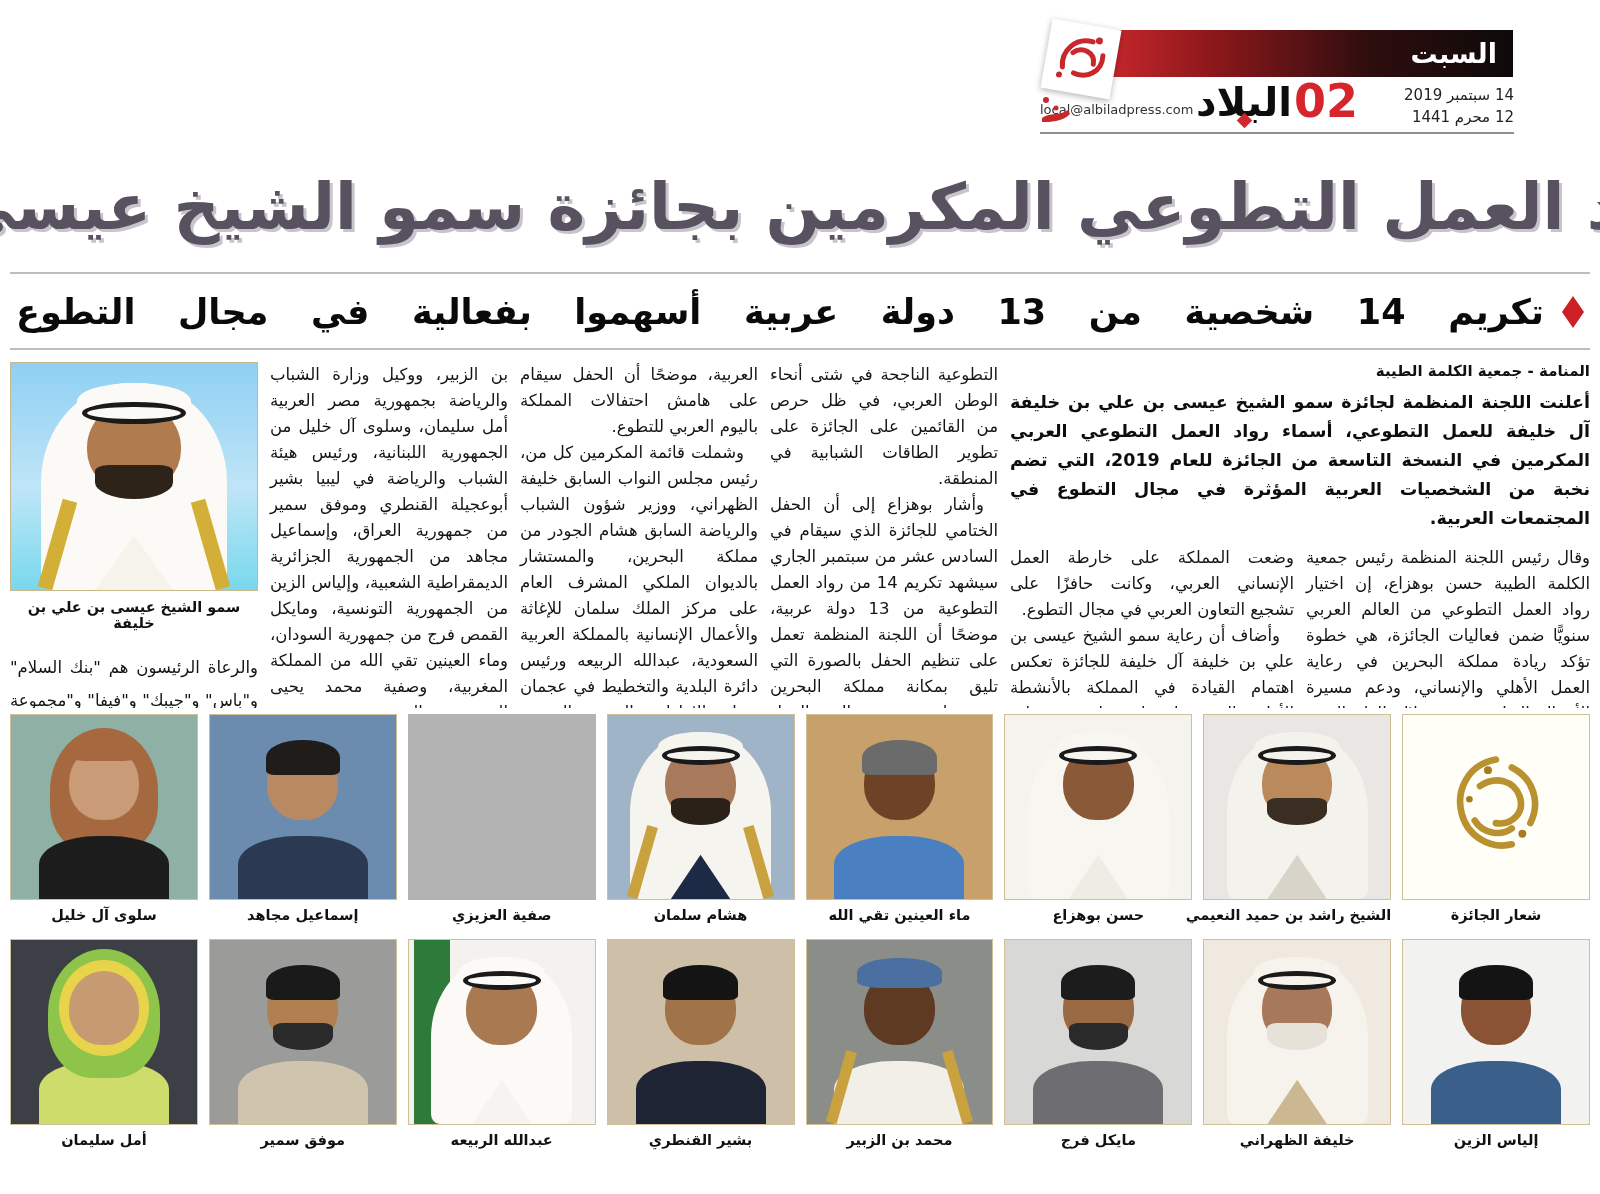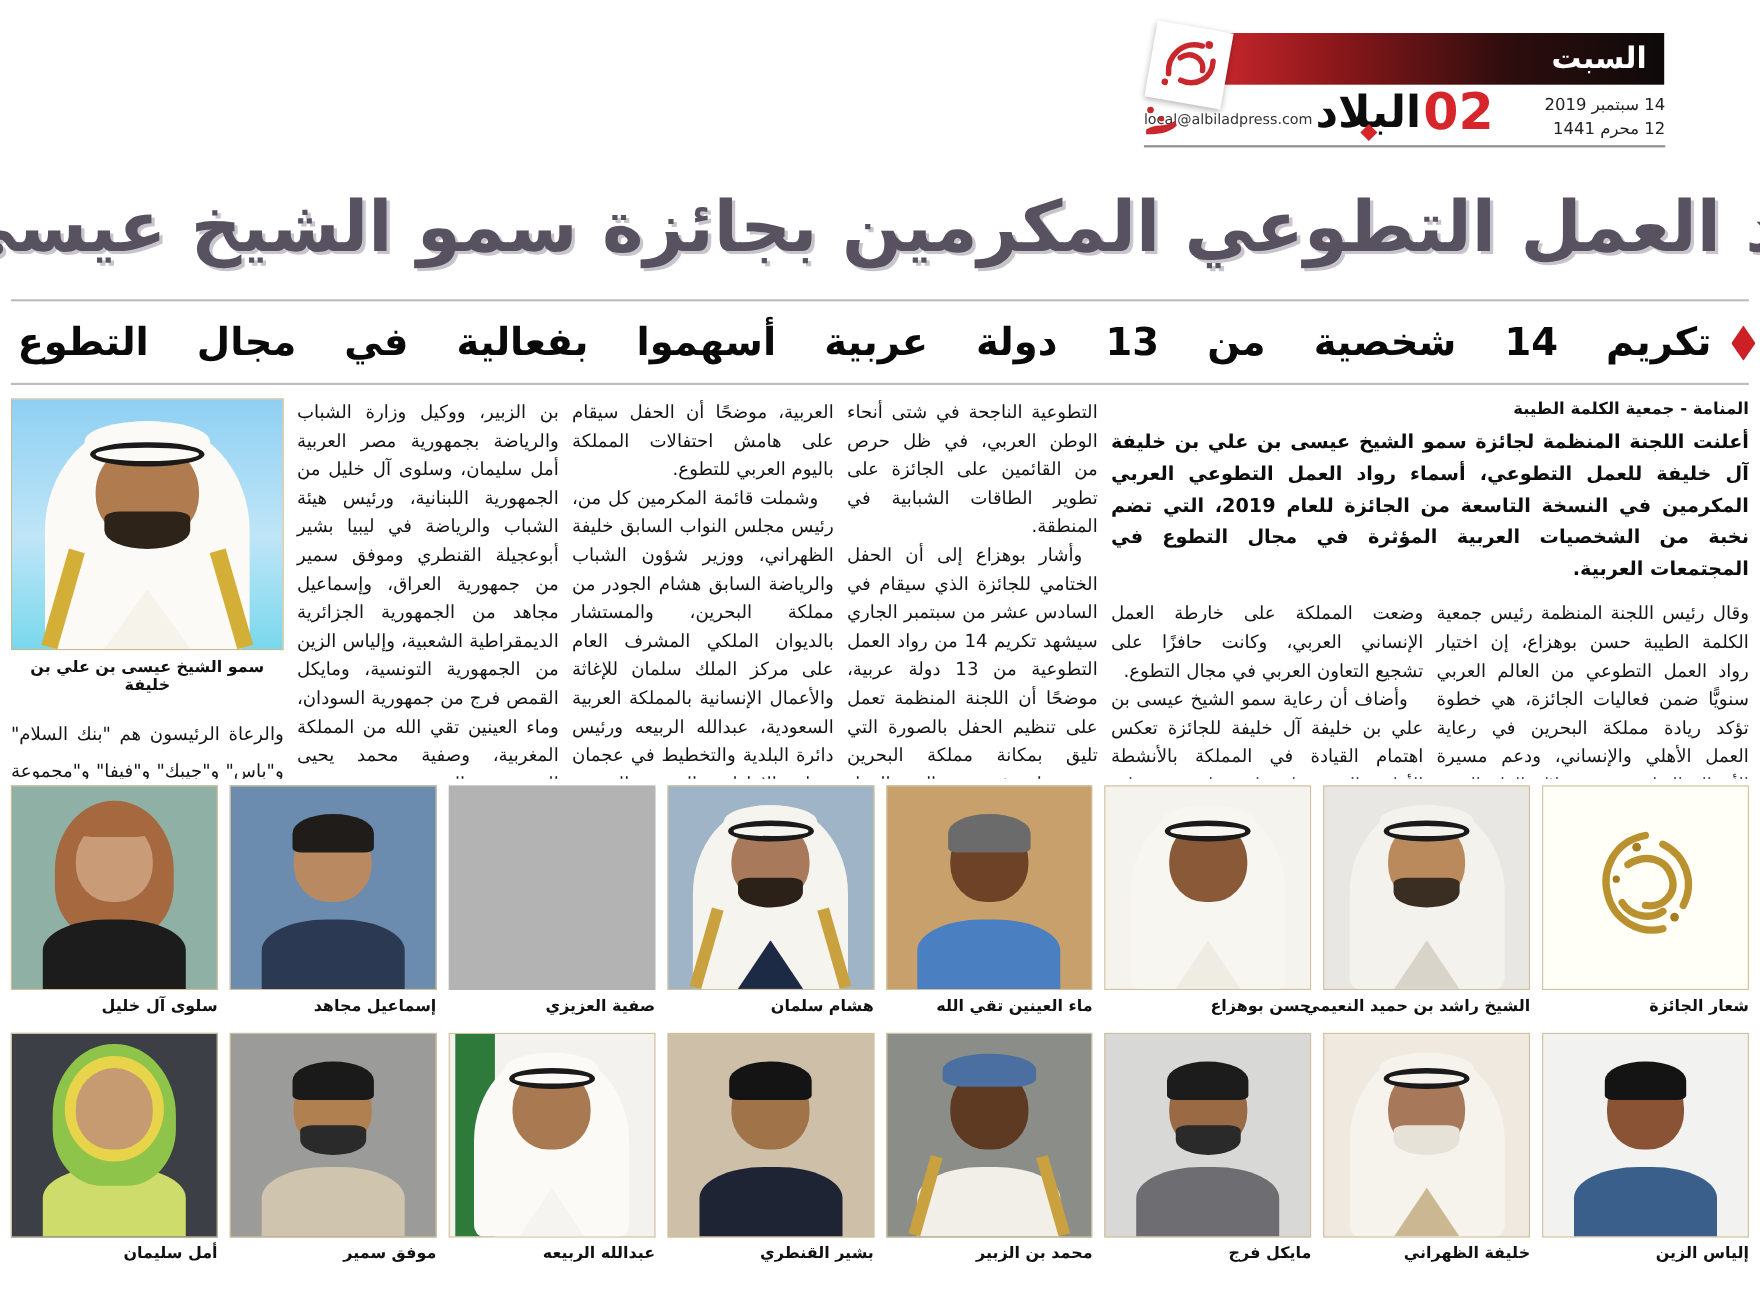--- a/index.html
+++ b/index.html
@@ -23,21 +23,21 @@
   .mh-paper .bdot{position:absolute;bottom:-4px;right:44%;width:11px;height:11px;background:#d6262c;
                   transform:rotate(45deg);}
   .mh-email{left:1040px;top:102px;font-size:13px;color:#333;text-decoration:none;direction:ltr;}
   .mh-rule{left:1040px;top:132px;width:474px;height:2px;background:#8f8f8f;}
 
   
   .headline{left:0;right:0;top:150px;height:114px;display:flex;align-items:center;justify-content:center;
             font-size:64px;font-weight:bold;color:#575160;text-shadow:3px 3px 0 #c7c4cb;white-space:nowrap;}
   .rule{height:2px;background:#bdbdbd;left:10px;right:10px;}
   .rule-a{top:272px;} .rule-b{top:348px;}
-  .subhead{left:16px;right:4px;top:280px;height:64px;display:flex;align-items:center;gap:18px;}
+  .subhead{left:16px;right:16px;top:280px;height:64px;display:flex;align-items:center;gap:18px;}
   .bullet{width:22px;height:32px;background:#cc1f26;flex:0 0 auto;
           clip-path:polygon(50% 0,100% 50%,50% 100%,0 50%);}
   .subtext{flex:1;font-size:35px;font-weight:bold;color:#0a0a0a;
            text-align:justify;text-align-last:justify;line-height:1.2;}
 
   
   .body-area{left:10px;right:10px;top:362px;height:346px;display:flex;gap:12px;overflow:hidden;}
   .colA{flex:0 0 580px;}
   .byline{font-size:15px;font-weight:bold;color:#111;margin-bottom:8px;}
   .lead{font-size:17.5px;font-weight:bold;color:#0d0d0d;line-height:29px;text-align:justify;}
@@ -50,21 +50,21 @@
   .photocol{flex:1;}
   .portrait{position:relative;height:227px;border:1px solid #c9b98a;overflow:hidden;}
   .portrait-caption{margin-top:8px;text-align:center;font-weight:bold;font-size:14.5px;color:#111;}
   .sponsors{margin-top:20px;font-size:16.5px;line-height:33px;color:#141414;text-align:justify;}
 
   
   .grid{left:10px;right:10px;top:714px;}
   .grow{display:flex;gap:11px;margin-bottom:10px;}
   .cell{flex:1;min-width:0;}
   .photo{position:relative;height:186px;border:1px solid #cfc09a;background:#eee;overflow:hidden;box-sizing:border-box;}
-  .caption{margin-top:7px;height:22px;font-weight:bold;font-size:14.5px;color:#111;white-space:nowrap;}
+  .caption{margin-top:7px;height:22px;text-align:center;font-weight:bold;font-size:14.5px;color:#111;white-space:nowrap;}
   .logo-cell{display:flex;align-items:center;justify-content:center;}
   .logo-cell svg{width:72%;height:72%;}
 
   
   .av{position:absolute;}
   .av-flag{left:3%;top:0;width:19%;height:100%;}
   .av-torso{bottom:0;left:15%;width:70%;height:34%;border-radius:45% 45% 0 0;}
   .av-torsoV{bottom:0;left:34%;width:32%;height:24%;clip-path:polygon(50% 0,100% 100%,0 100%);}
   .av-head{top:17%;left:31%;width:38%;height:40%;border-radius:50% 50% 46% 46%;}
   .av-hair{top:13.5%;left:30%;width:40%;height:19%;border-radius:50% 50% 12% 12%;}

